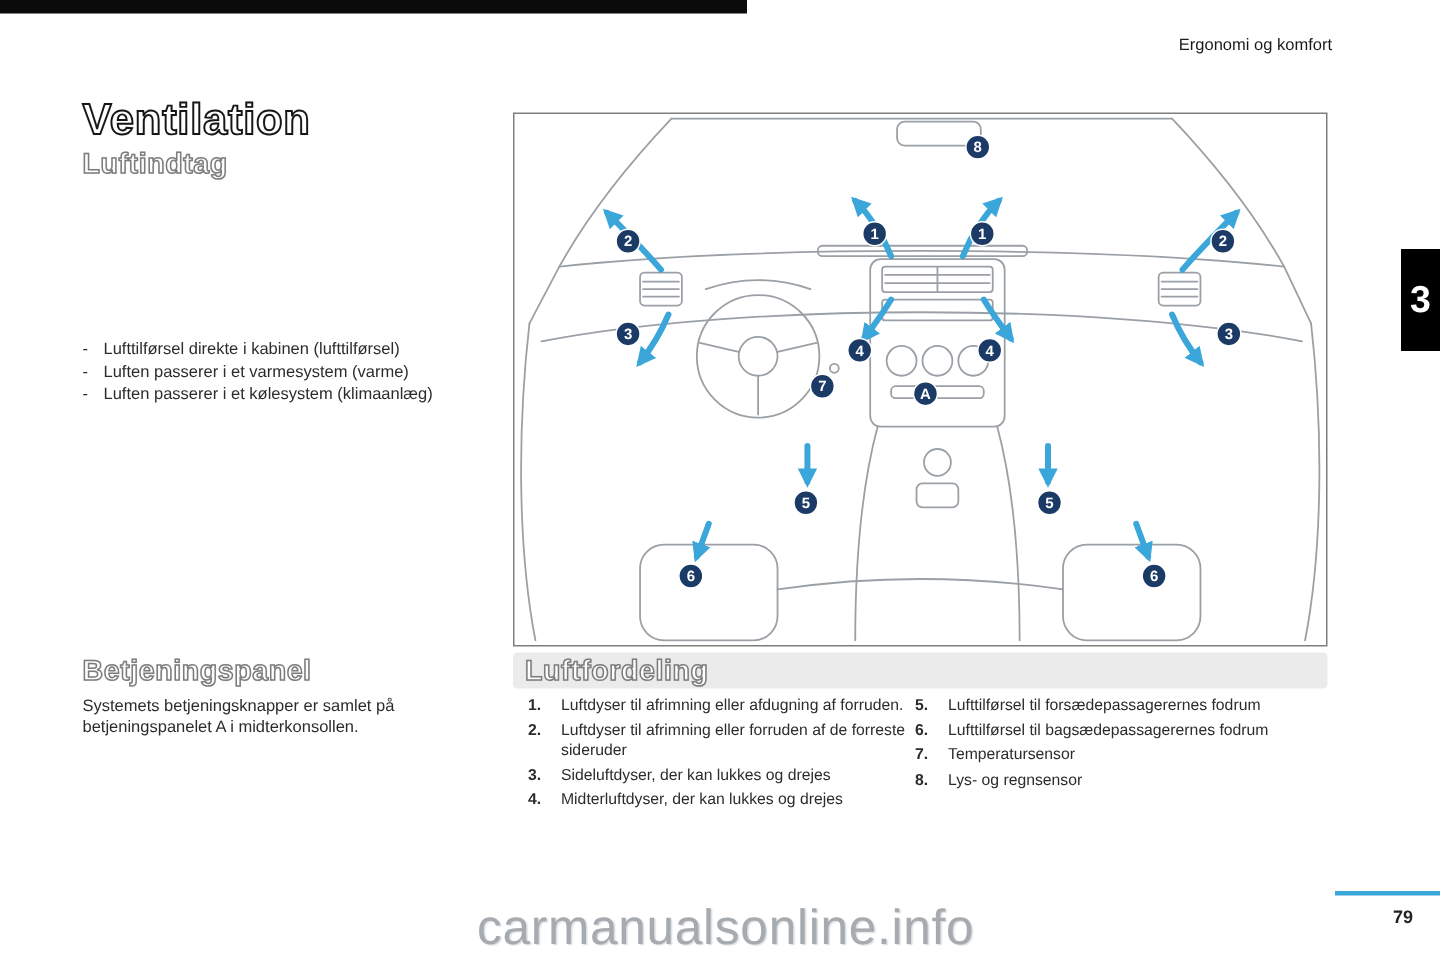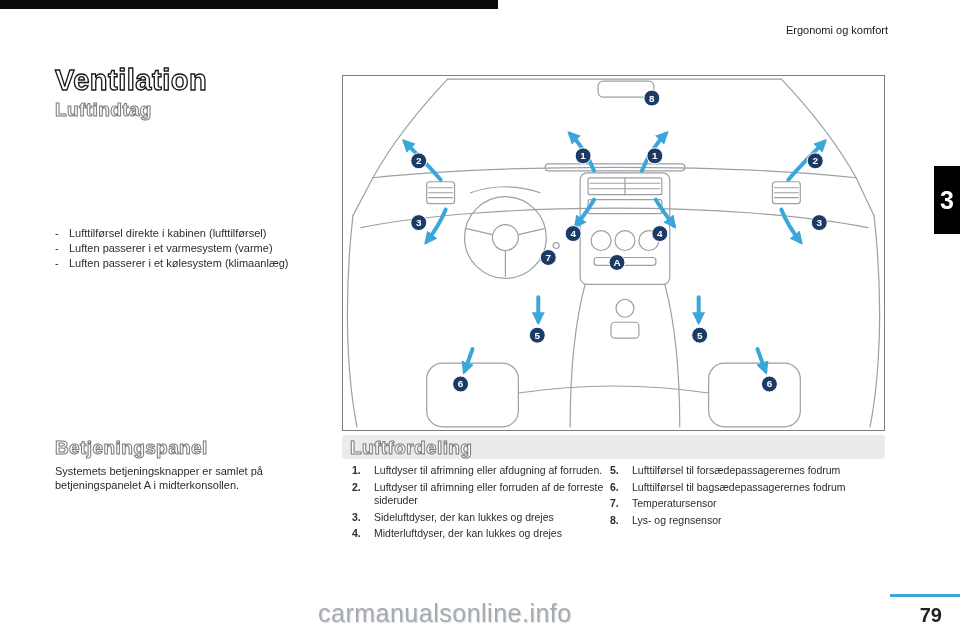--- a/index.html
+++ b/index.html
@@ -59,23 +59,23 @@
 
   
   .li { display:flex; margin-bottom:3px; }
   .li .num { flex:0 0 22px; width:22px; font-weight:bold; }
   .li .txt { flex:1; }
   .bullets .li { margin-bottom:1px; }
   .bullets .li .num { flex:0 0 14px; width:14px; font-weight:normal; }
 
   
   .blue-line { right:0; top:594px; width:70px; height:3px; background:var(--accent); }
-  .page-number { right:18px; top:604px; font-size:20px; font-weight:bold; color:#222;text-align:center; }
+  .page-number { right:18px; top:604px; font-size:12px; font-weight:bold; color:#222;text-align:center; }
   .watermark {
-    left:318px; top:599px; font-size:25px; color:#a6abb0;
+    left:318px; top:599px; font-size:33px; color:#a6abb0;
     text-shadow:1px 1px 1px #d8dadd; letter-spacing:.5px;
   }
 </style>
 </head>
 <body>
 
 <div class="abs topbar"></div>
 <div class="abs page-header">Ergonomi og komfort</div>
 <div class="abs chapter-tab">3</div>
 

